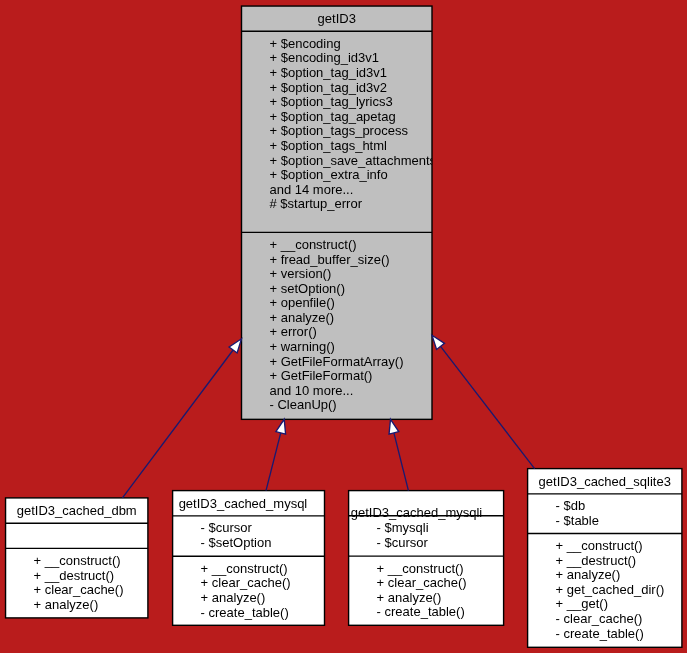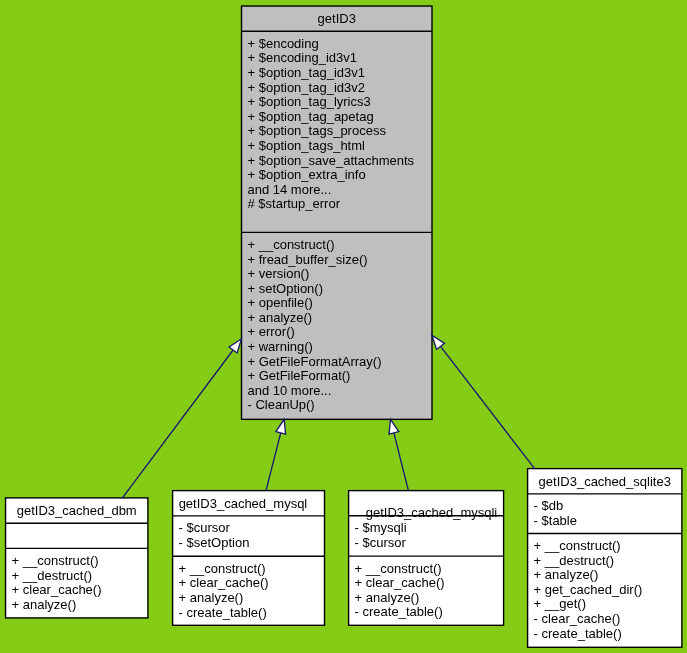--- a/index.html
+++ b/index.html
@@ -1,26 +1,26 @@
 <!DOCTYPE html>
 <html><head>
 <meta charset="utf-8">
 <title>getID3 Class Diagram</title>
 <style>
   html,body{margin:0;padding:0;background:#ffffff;}
-  #canvas{position:relative;width:687px;height:653px;overflow:hidden;background:#84cc16;
+  #canvas{position:relative;width:687px;height:653px;overflow:hidden;background:#b91c1c;
           font-family:"Liberation Sans",sans-serif;}
   svg.graph{position:absolute;left:0;top:0;width:687px;height:653px;}
   .node-title{position:absolute;box-sizing:border-box;text-align:center;font-size:13px;
               color:#000000;white-space:nowrap;overflow:hidden;
               display:flex;align-items:center;justify-content:center;}
   .node-section{position:absolute;box-sizing:border-box;padding:5.6px 0 0 0;
                 white-space:nowrap;overflow:hidden;}
   .node-line{font-size:13px;color:#000000;height:14.58px;line-height:14.58px;
-             padding-left:6px;white-space:pre;}
+             padding-left:28px;white-space:pre;}
 </style>
 </head>
 <body>
 
 <div id="canvas">
 
   <svg class="graph" viewBox="0 0 687 653">
     <g>
       <rect x="241.5" y="6.05" width="190.5" height="413.3" fill="#bfbfbf" stroke="#000000" stroke-width="1.4"></rect>
       <line x1="241.5" y1="31.3" x2="432.0" y2="31.3" stroke="#000000" stroke-width="1.4"></line>
@@ -106,21 +106,21 @@
   <div class="node-section" style="left:172.6px;top:515.9px;width:151.9px;height:40.3px">
     <div class="node-line">- $cursor</div>
     <div class="node-line">- $setOption</div>
   </div>
   <div class="node-section" style="left:172.6px;top:556.2px;width:151.9px;height:69.1px">
     <div class="node-line">+ __construct()</div>
     <div class="node-line">+ clear_cache()</div>
     <div class="node-line">+ analyze()</div>
     <div class="node-line">- create_table()</div>
   </div>
-  <div class="node-title" style="left:354px;top:490.6px;width:155.0px;height:43px">getID3_cached_mysqli</div>
+  <div class="node-title" style="left:339px;top:490.6px;width:155.0px;height:43px">getID3_cached_mysqli</div>
   <div class="node-section" style="left:348.6px;top:515.8px;width:155.0px;height:40.3px">
     <div class="node-line">- $mysqli</div>
     <div class="node-line">- $cursor</div>
   </div>
   <div class="node-section" style="left:348.6px;top:556.1px;width:155.0px;height:69.2px">
     <div class="node-line">+ __construct()</div>
     <div class="node-line">+ clear_cache()</div>
     <div class="node-line">+ analyze()</div>
     <div class="node-line">- create_table()</div>
   </div>

